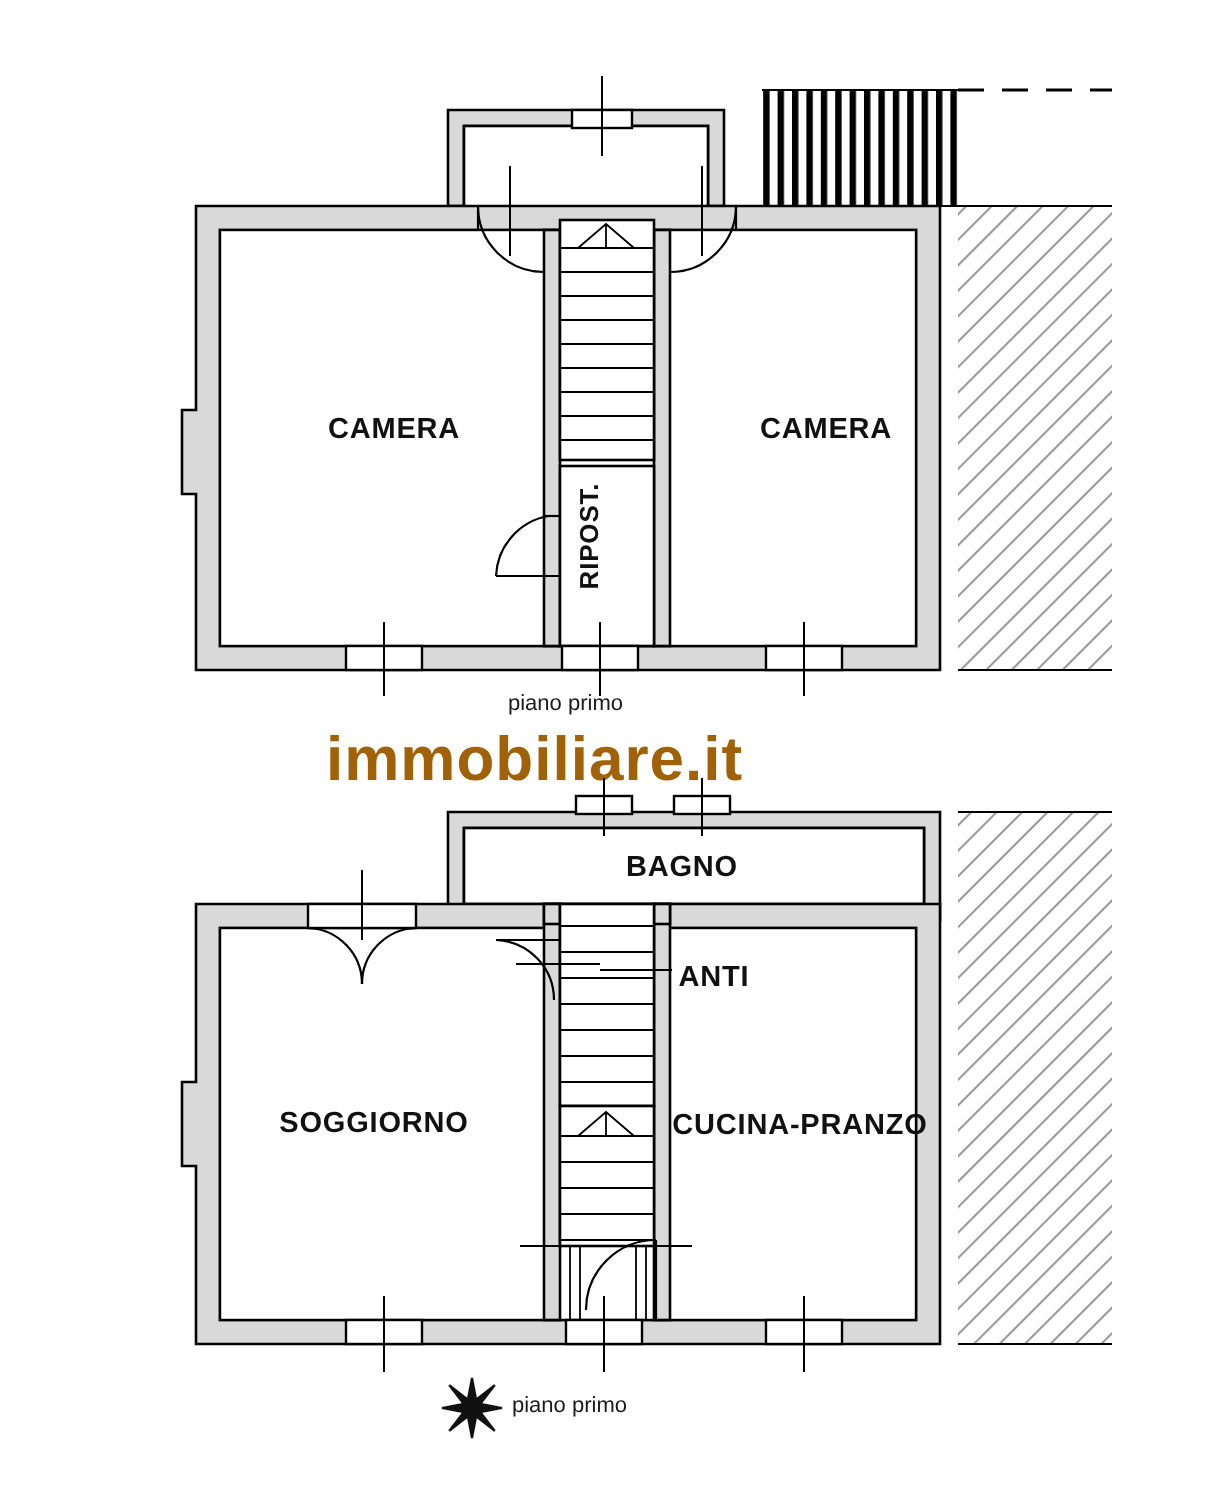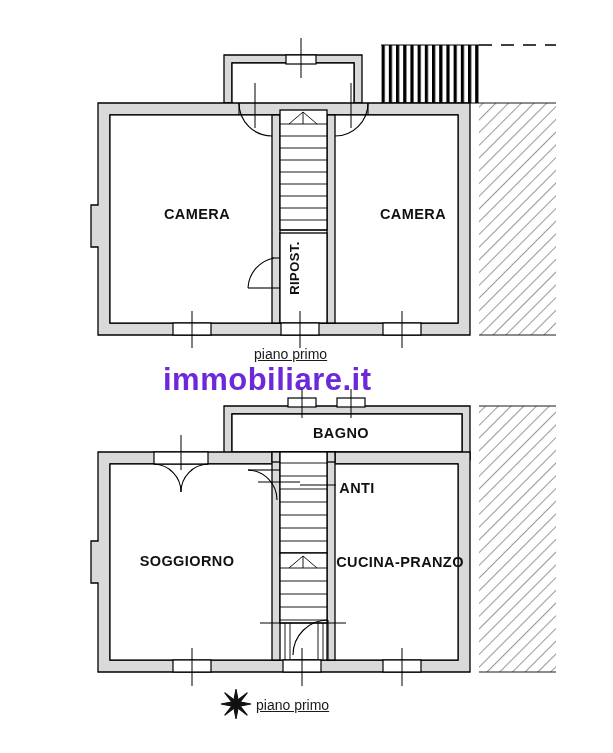--- a/index.html
+++ b/index.html
@@ -41,35 +41,34 @@
     fill: #111111;
     font-size: 14.5px;
     letter-spacing: 0.4px;
     text-anchor: middle;
     font-stretch: condensed;
   }
   .roomlabel.sm { font-size: 13px; }
   .caption {
     position: absolute;
     font-family: "Liberation Sans", sans-serif;
-    font-size: 14px;
+    font-size: 11px;
     color: #1a1a1a;
     white-space: nowrap;
-    text-decoration: underline;
   }
   #caption-primo { left: 254px; top: 346px; }
   #caption-terra { left: 256px; top: 697px; }
   #watermark {
     position: absolute;
     left: 163px;
     top: 362px;
     font-family: "Liberation Sans", sans-serif;
     font-size: 31px;
     font-weight: bold;
-    color: #6d28d9;
+    color: #a16207;
     letter-spacing: 0.5px;
     white-space: nowrap;
     user-select: none;
     pointer-events: none;
   }
   #compass-rose {
     position: absolute;
     left: 218px;
     top: 686px;
     width: 36px;

